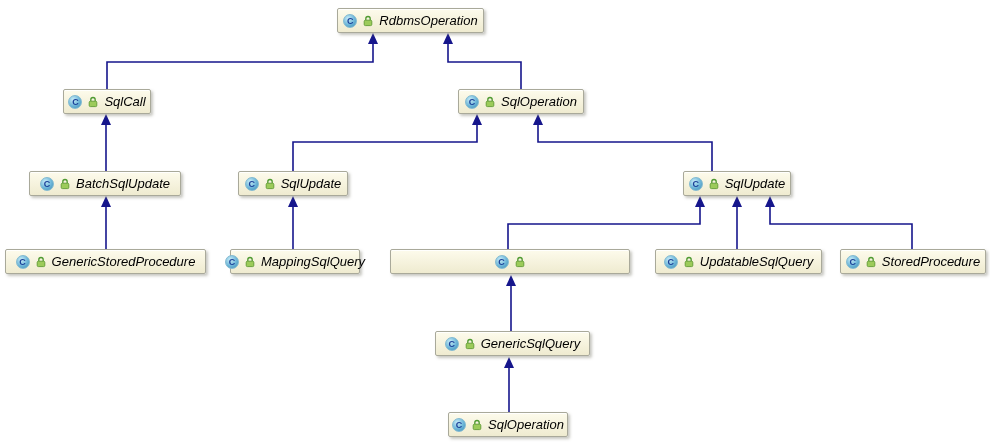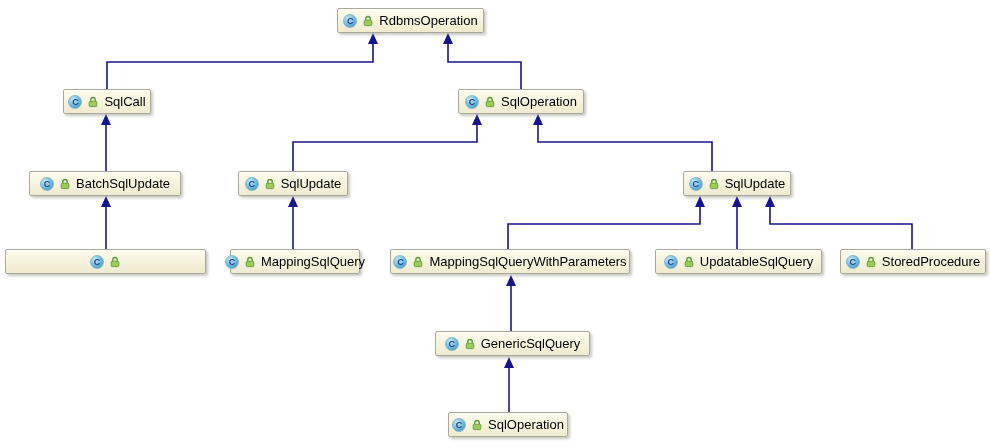--- a/index.html
+++ b/index.html
@@ -46,21 +46,21 @@
     border: 1px solid #82bad1;
     color: var(--class-letter-color, #1b3f97);
     font-size: 9px;
     font-weight: bold;
     line-height: 12px;
     text-align: center;
   }
 
   .lock-icon { width: 12px; height: 12px; flex: 0 0 auto; }
 
-  .node-label { white-space: nowrap; }
+  .node-label { white-space: nowrap; font-style: italic; }
 </style>
 </head>
 <body>
 
 <div class="canvas">
 
   <svg class="edges" width="990" height="446" viewBox="0 0 990 446">
     <g>
       <polyline class="edge" points="107,89 107,62 373,62 373,44"></polyline>
       <path class="arrowhead" d="M373,33 l-5,11 h10 z"></path>
@@ -164,38 +164,38 @@
       </svg>
     <span class="node-label">SqlUpdate</span>
   </div>
 
   <div class="node" style="left:5px;top:249px;width:201px">
     <span class="cls-icon">C</span>
     <svg class="lock-icon" viewBox="0 0 12 12">
         <path d="M3.8 5.4 V3.7 a2.2 2.2 0 0 1 4.4 0 V5.4" fill="none" stroke="#4f9a31" stroke-width="1.3"></path>
         <rect x="2.2" y="5.2" width="7.6" height="5.4" rx="1.2" fill="#9ccb5a" stroke="#5f9a33" stroke-width="0.9"></rect>
       </svg>
+    <span class="node-label">GenericStoredProcedure</span>
   </div>
 
   <div class="node" style="left:230px;top:249px;width:130px">
     <span class="cls-icon">C</span>
     <svg class="lock-icon" viewBox="0 0 12 12">
         <path d="M3.8 5.4 V3.7 a2.2 2.2 0 0 1 4.4 0 V5.4" fill="none" stroke="#4f9a31" stroke-width="1.3"></path>
         <rect x="2.2" y="5.2" width="7.6" height="5.4" rx="1.2" fill="#9ccb5a" stroke="#5f9a33" stroke-width="0.9"></rect>
       </svg>
     <span class="node-label">MappingSqlQuery</span>
   </div>
 
   <div class="node" style="left:390px;top:249px;width:240px">
     <span class="cls-icon">C</span>
     <svg class="lock-icon" viewBox="0 0 12 12">
         <path d="M3.8 5.4 V3.7 a2.2 2.2 0 0 1 4.4 0 V5.4" fill="none" stroke="#4f9a31" stroke-width="1.3"></path>
         <rect x="2.2" y="5.2" width="7.6" height="5.4" rx="1.2" fill="#9ccb5a" stroke="#5f9a33" stroke-width="0.9"></rect>
       </svg>
-    <span class="node-label">MappingSqlQueryWithParameters</span>
   </div>
 
   <div class="node" style="left:655px;top:249px;width:167px">
     <span class="cls-icon">C</span>
     <svg class="lock-icon" viewBox="0 0 12 12">
         <path d="M3.8 5.4 V3.7 a2.2 2.2 0 0 1 4.4 0 V5.4" fill="none" stroke="#4f9a31" stroke-width="1.3"></path>
         <rect x="2.2" y="5.2" width="7.6" height="5.4" rx="1.2" fill="#9ccb5a" stroke="#5f9a33" stroke-width="0.9"></rect>
       </svg>
     <span class="node-label">UpdatableSqlQuery</span>
   </div>

